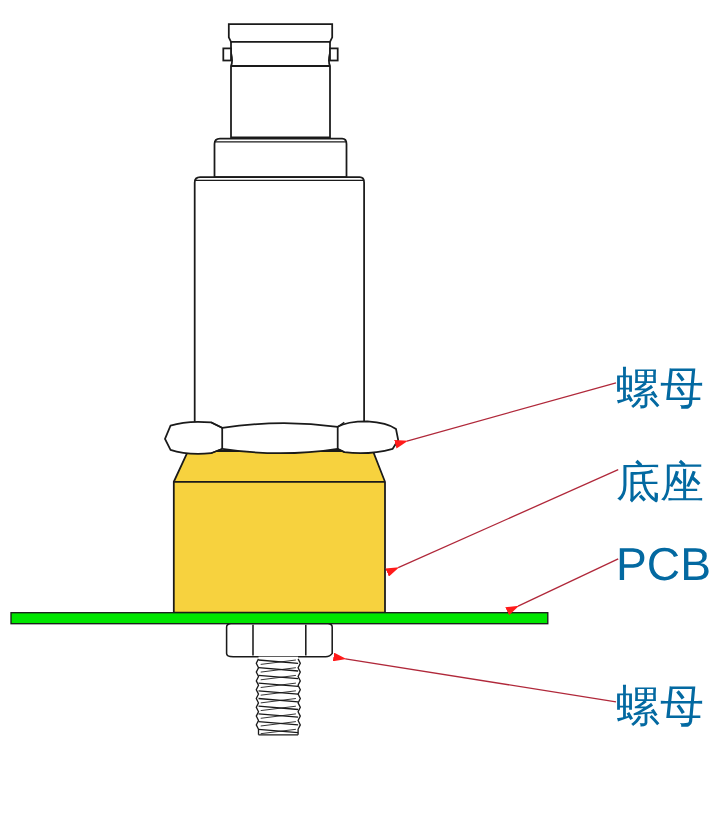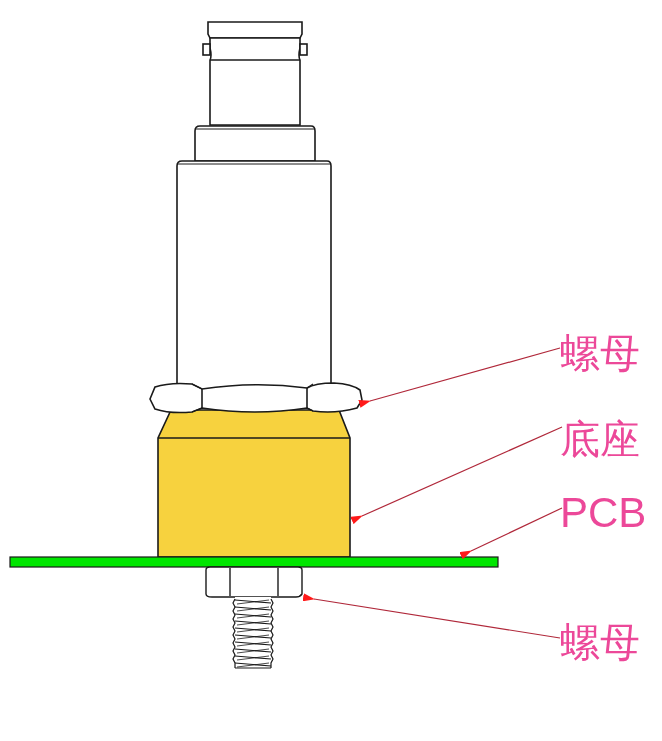--- a/index.html
+++ b/index.html
@@ -1,20 +1,20 @@
 <!DOCTYPE html>
 <html><head>
 <meta charset="utf-8">
 <style>
   html, body { margin: 0; padding: 0; background: #ffffff; }
   body { width: 662px; height: 741px; position: relative; overflow: hidden; }
   #canvas { position: absolute; left: 0; top: 0; width: 662px; height: 741px; }
   .label {
     position: absolute;
-    color: #ec4899;
+    color: #0369a1;
     font-family: "DejaVu Serif", "Liberation Serif", serif;
     font-size: 40px;
     line-height: 1;
     white-space: nowrap;
   }
   .label.latin {
     font-family: "Liberation Sans", "DejaVu Sans", sans-serif;
     font-size: 42px;
   }
 </style>

